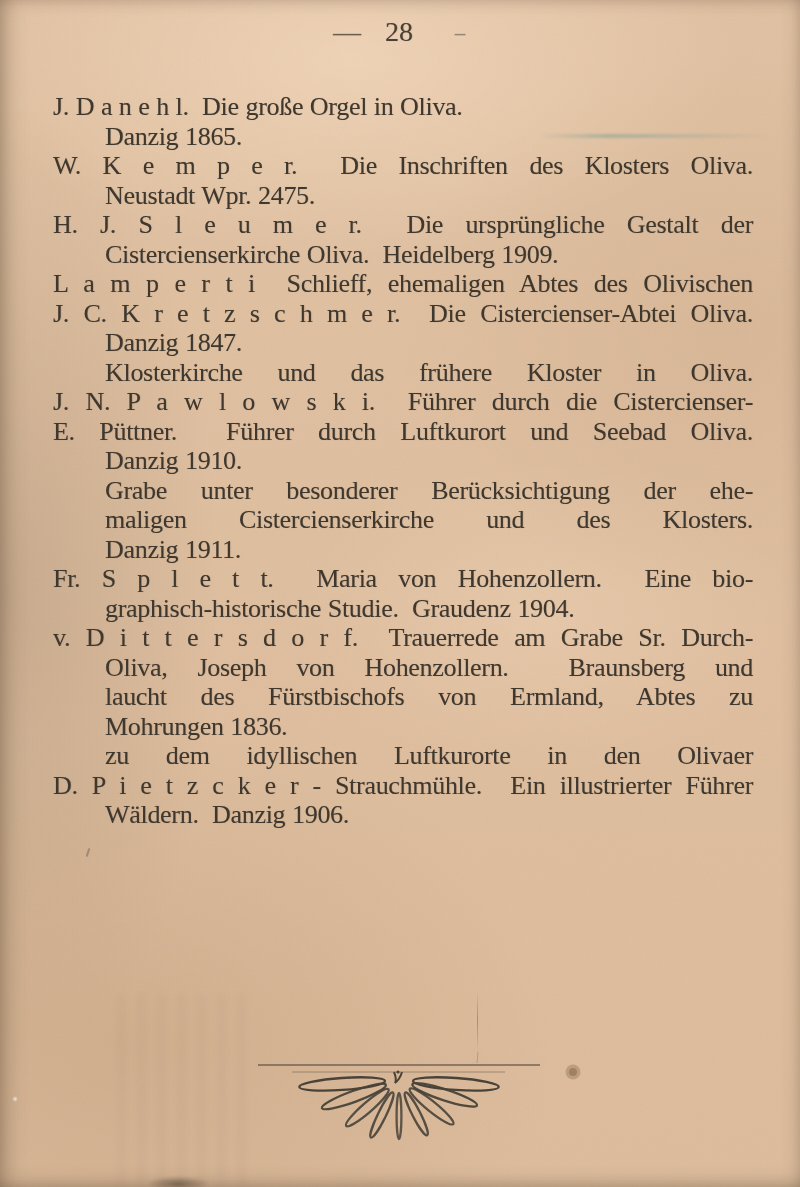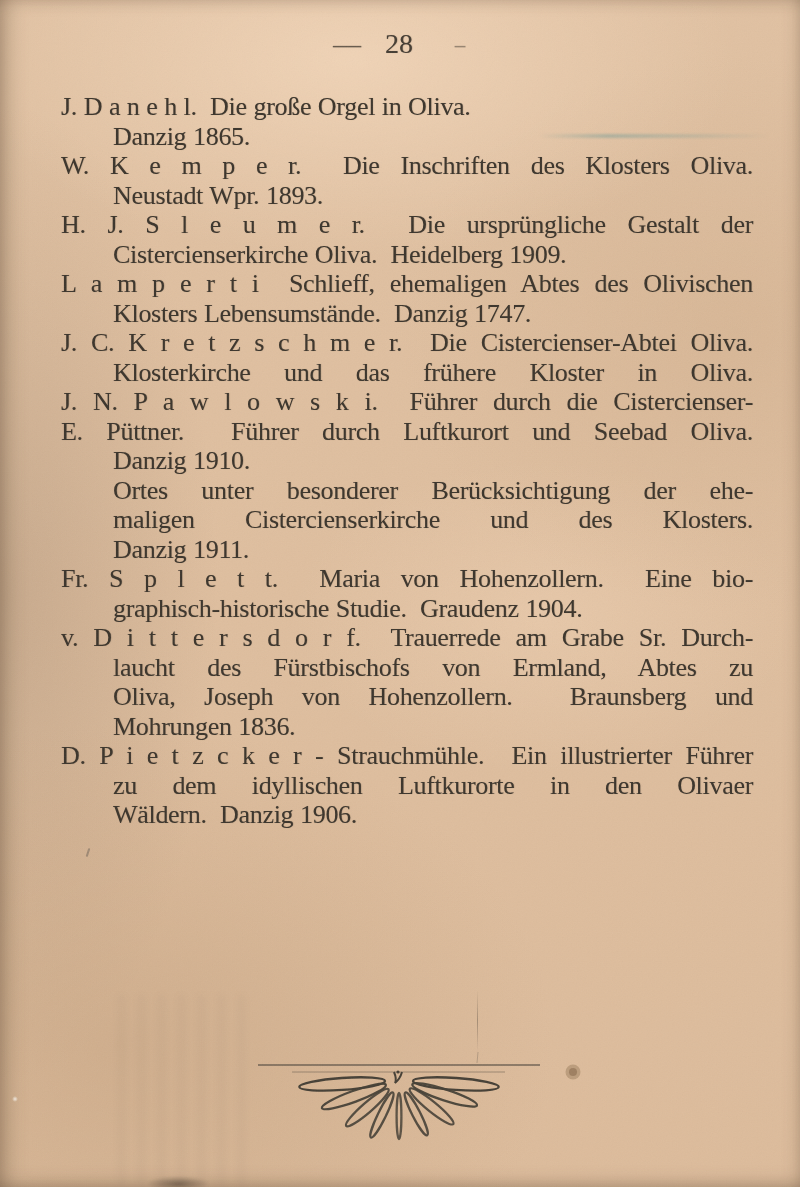--- a/index.html
+++ b/index.html
@@ -19,34 +19,34 @@
     content:"";position:absolute;inset:0;z-index:9;pointer-events:none;
     box-shadow:
       inset 16px 0 22px -12px rgba(90,70,52,.45),
       inset -12px 0 18px -12px rgba(90,70,52,.30),
       inset 0 12px 18px -14px rgba(90,70,52,.25),
       inset 0 -14px 20px -14px rgba(90,70,52,.38);
   }
   .grain{position:absolute;inset:0;width:100%;height:100%;z-index:8;pointer-events:none;}
 
   .pagenum{
-    position:absolute;top:28px;left:0;width:100%;z-index:3;
+    position:absolute;top:16px;left:0;width:100%;z-index:3;
     text-align:center;font-size:28px;color:#453d33;
     text-shadow:.4px .4px .8px rgba(62,52,40,.35);
   }
   .pagenum .dash-l{margin-right:26px;opacity:.8;letter-spacing:-2px;}
   .pagenum .dash-r{margin-left:40px;opacity:.5;display:inline-block;transform:scaleX(.75);}
 
   .bib{
     position:absolute;left:53px;top:92px;width:700px;z-index:3;
     font-size:26px;line-height:29.5px;color:#3b342b;
     letter-spacing:-0.3px;word-spacing:.5px;
     text-shadow:.4px .4px .8px rgba(62,52,40,.32);
   }
-  .line{min-height:29.5px;margin-left:8px;}
+  .line{min-height:29.5px;}
   .line.indent{padding-left:52px;}
   .line.justify{text-align:justify;text-align-last:justify;font-family:Liberation Serif, serif;}
 
   .fleuron{position:absolute;left:240px;top:1052px;z-index:3;}
 
   .streak-teal{
     position:absolute;left:538px;top:134px;width:232px;height:4px;z-index:2;
     background:linear-gradient(90deg, transparent, rgba(92,146,146,.38) 30%, rgba(92,146,146,.18) 70%, transparent);
     border-radius:2px;filter:blur(1px);
   }
@@ -89,59 +89,59 @@
     <span class="dash-l">—</span><span class="num">28</span><span class="dash-r">–</span>
   </div>
 
   <div class="bib">
       <div>
         <div class="line">J. D a n e h l.&nbsp; Die große Orgel in Oliva.</div>
         <div class="line indent">Danzig 1865.</div>
       </div>
       <div>
         <div class="line justify">W. K e m p e r.&nbsp; Die Inschriften des Klosters Oliva.</div>
-        <div class="line indent">Neustadt Wpr. 1893.</div>
+        <div class="line indent">Neustadt Wpr. 2475.</div>
       </div>
       <div>
         <div class="line justify">H. J. S l e u m e r.&nbsp; Die ursprüngliche Gestalt der</div>
         <div class="line indent">Cistercienserkirche Oliva.&nbsp; Heidelberg 1909.</div>
       </div>
       <div>
         <div class="line justify">L a m p e r t i&nbsp; Schlieff, ehemaligen Abtes des Olivischen</div>
-        <div class="line indent">Klosters Lebensumstände.&nbsp; Danzig 1747.</div>
       </div>
       <div>
         <div class="line justify">J. C. K r e t z s c h m e r.&nbsp; Die Cistercienser-Abtei Oliva.</div>
+        <div class="line indent">Danzig 1847.</div>
       </div>
       <div>
         <div class="line indent justify">Klosterkirche und das frühere Kloster in Oliva.</div>
         <div class="line justify">J. N. P a w l o w s k i.&nbsp; Führer durch die Cistercienser-</div>
       </div>
       <div>
         <div class="line justify">E. Püttner.&nbsp; Führer durch Luftkurort und Seebad Oliva.</div>
         <div class="line indent">Danzig 1910.</div>
       </div>
       <div>
-        <div class="line indent justify">Ortes unter besonderer Berücksichtigung der ehe-</div>
+        <div class="line indent justify">Grabe unter besonderer Berücksichtigung der ehe-</div>
         <div class="line indent justify">maligen Cistercienserkirche und des Klosters.</div>
         <div class="line indent">Danzig 1911.</div>
       </div>
       <div>
         <div class="line justify">Fr. S p l e t t.&nbsp; Maria von Hohenzollern.&nbsp; Eine bio-</div>
         <div class="line indent">graphisch-historische Studie.&nbsp; Graudenz 1904.</div>
       </div>
       <div>
         <div class="line justify">v. D i t t e r s d o r f.&nbsp; Trauerrede am Grabe Sr. Durch-</div>
+        <div class="line indent justify">Oliva, Joseph von Hohenzollern.&nbsp; Braunsberg und</div>
         <div class="line indent justify">laucht des Fürstbischofs von Ermland, Abtes zu</div>
-        <div class="line indent justify">Oliva, Joseph von Hohenzollern.&nbsp; Braunsberg und</div>
         <div class="line indent">Mohrungen 1836.</div>
       </div>
       <div>
+        <div class="line indent justify">zu dem idyllischen Luftkurorte in den Olivaer</div>
         <div class="line justify">D. P i e t z c k e r - Strauchmühle.&nbsp; Ein illustrierter Führer</div>
-        <div class="line indent justify">zu dem idyllischen Luftkurorte in den Olivaer</div>
         <div class="line indent">Wäldern.&nbsp; Danzig 1906.</div>
       </div>
     </div>
 
   <svg class="fleuron" width="360" height="100" viewBox="0 0 360 100" xmlns="http://www.w3.org/2000/svg">
     <line x1="18" y1="13" x2="300" y2="13" stroke="#4e463c" stroke-width="1.6" opacity=".75"></line>
     <line x1="52" y1="20" x2="265" y2="20" stroke="#4e463c" stroke-width="1" opacity=".45"></line>
     <line x1="238" y1="0" x2="237" y2="11" stroke="#5a5248" stroke-width="1" opacity=".3"></line>
     <g transform="translate(159,28)" stroke="#45403
 6" fill="none">

